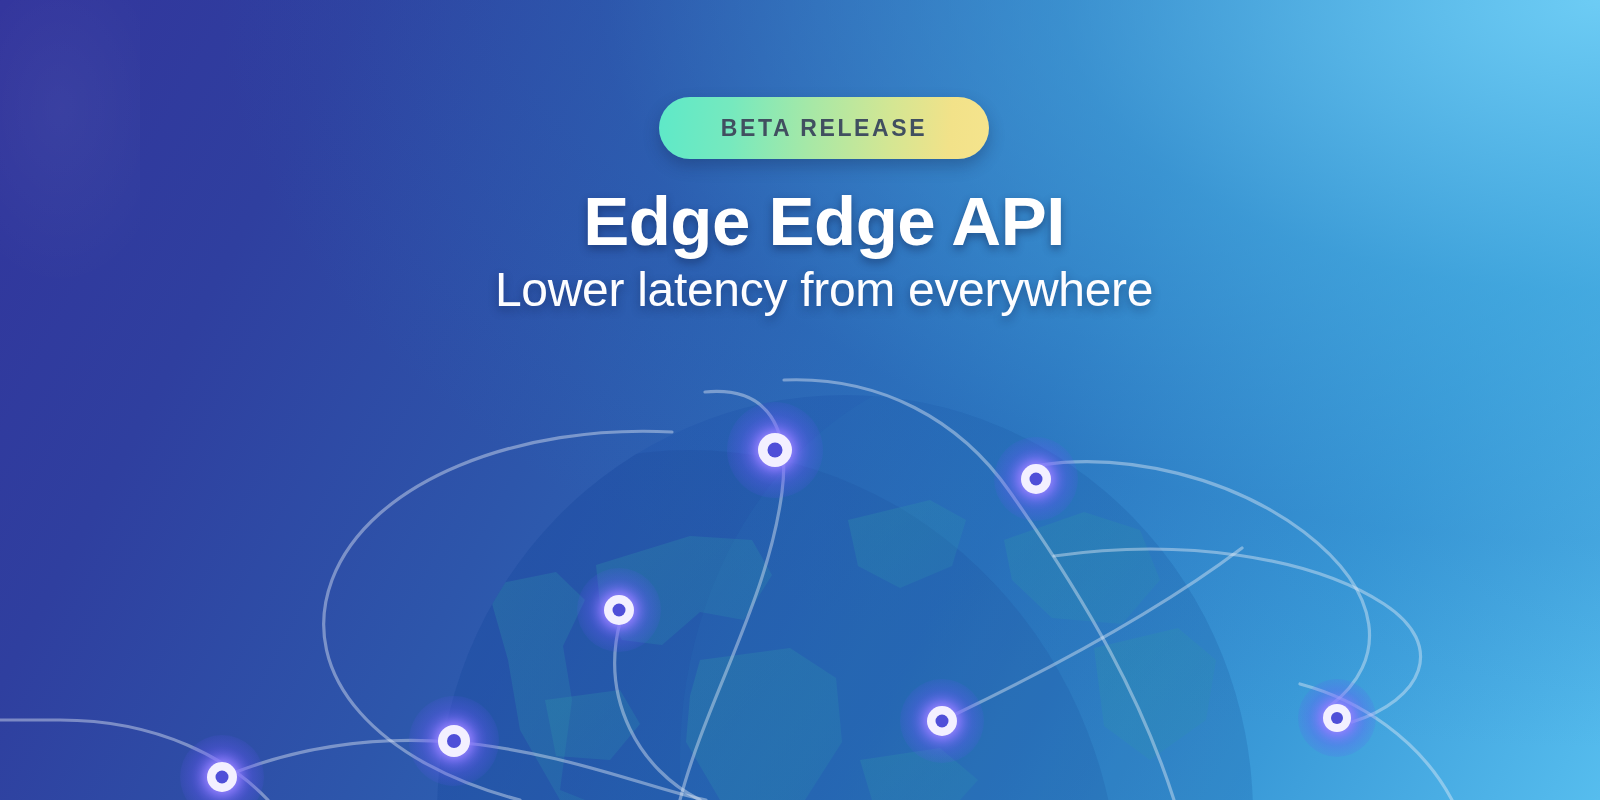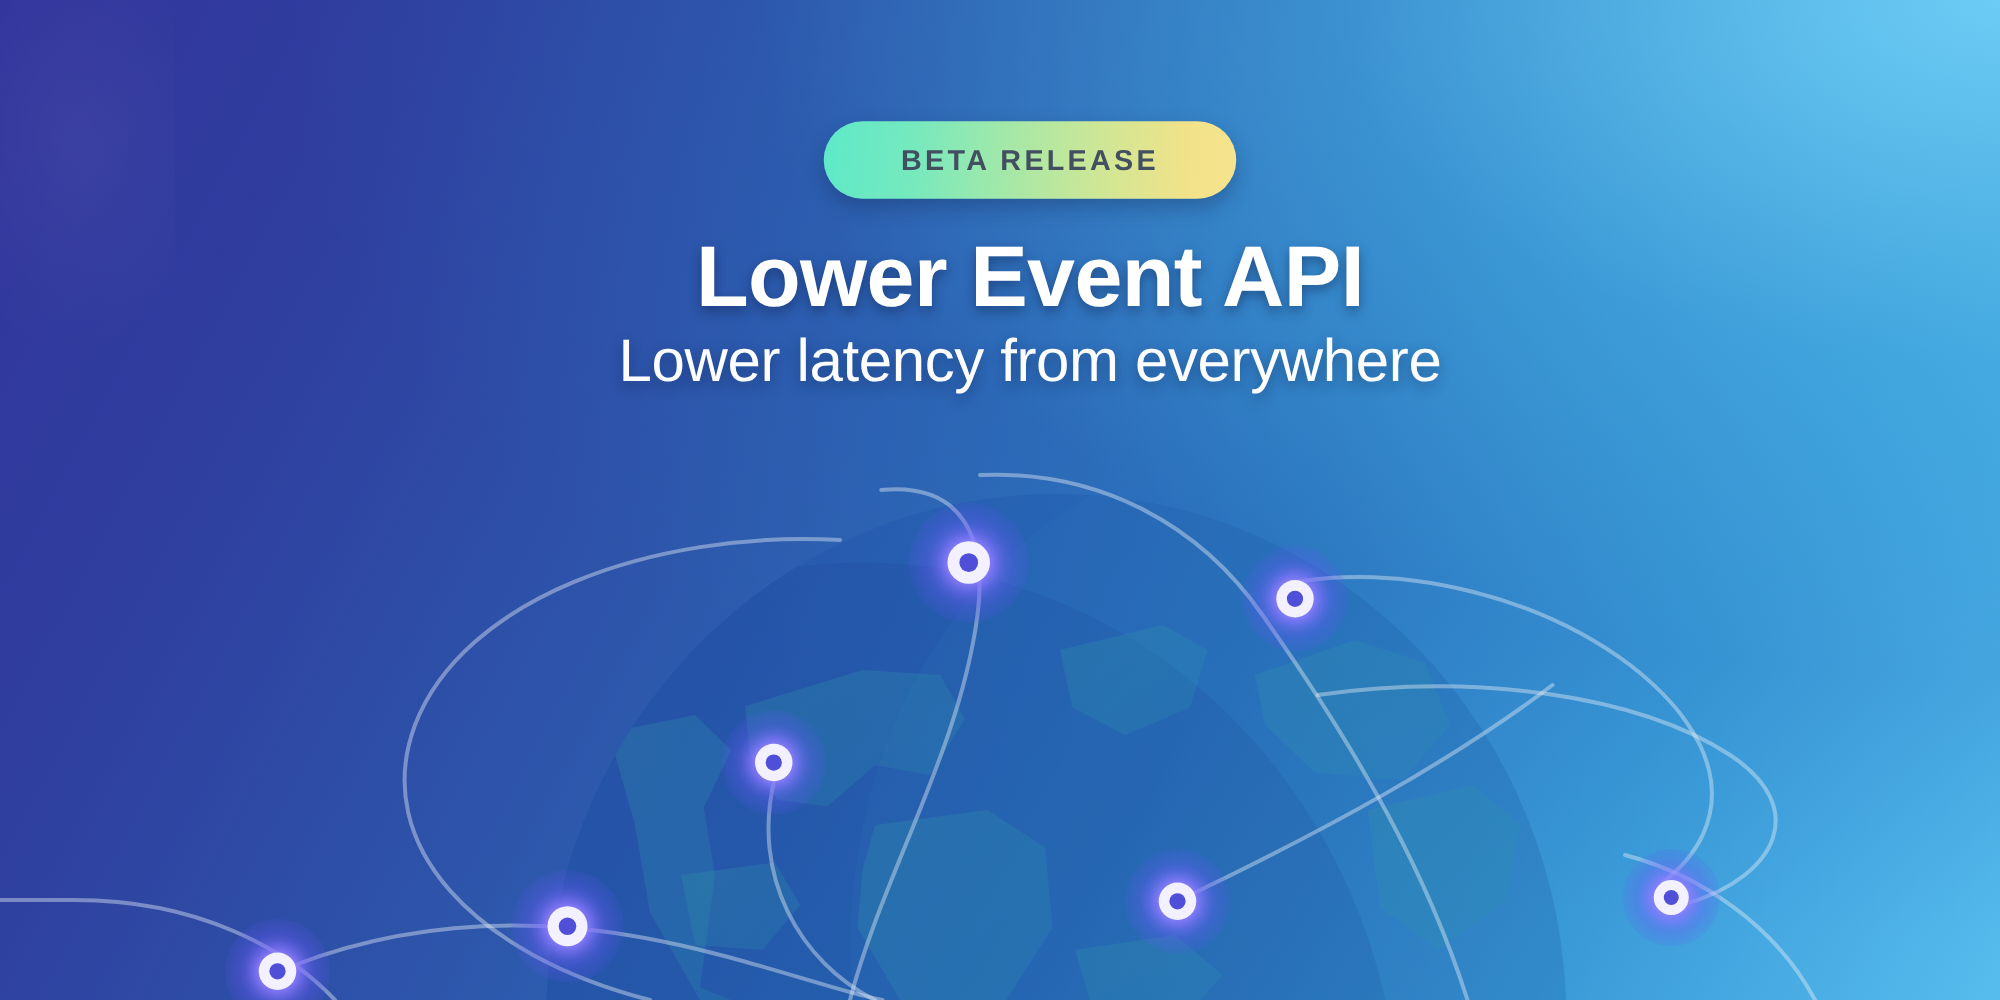--- a/index.html
+++ b/index.html
@@ -184,17 +184,17 @@
     </div>
     <div class="node" style="left:222px; top:777px;">
       <div class="glow" style="width:84px;height:84px;"></div>
       <div class="ring" style="width:30px;height:30px;"></div>
       <div class="core" style="width:13px;height:13px;"></div>
     </div>
   </div>
 
   <div class="content">
     <div class="badge">BETA RELEASE</div>
-    <h1 class="title">Lower Event API</h1>
+    <h1 class="title">Edge Edge API</h1>
     <p class="subtitle">Lower latency from everywhere</p>
   </div>
 
 </div>
 
 </body></html>

